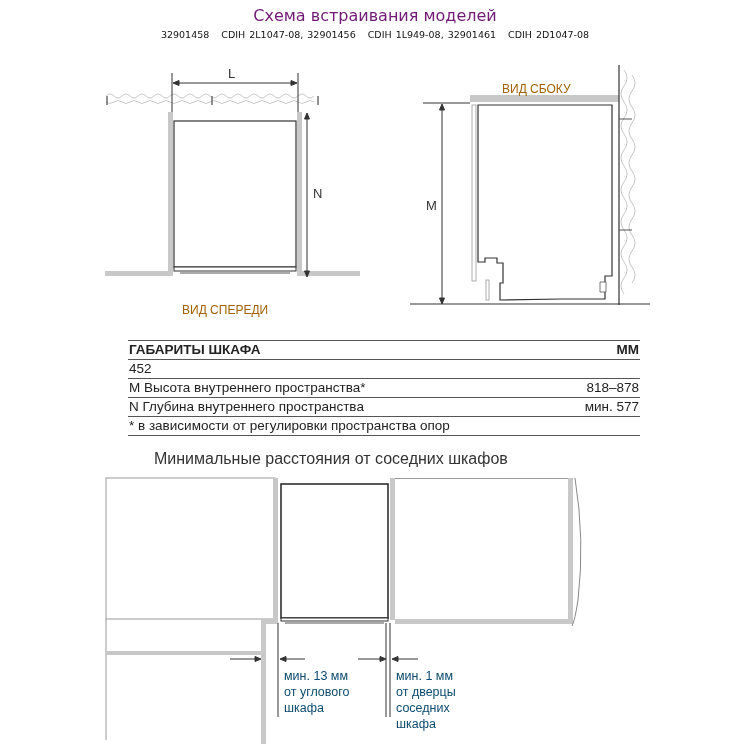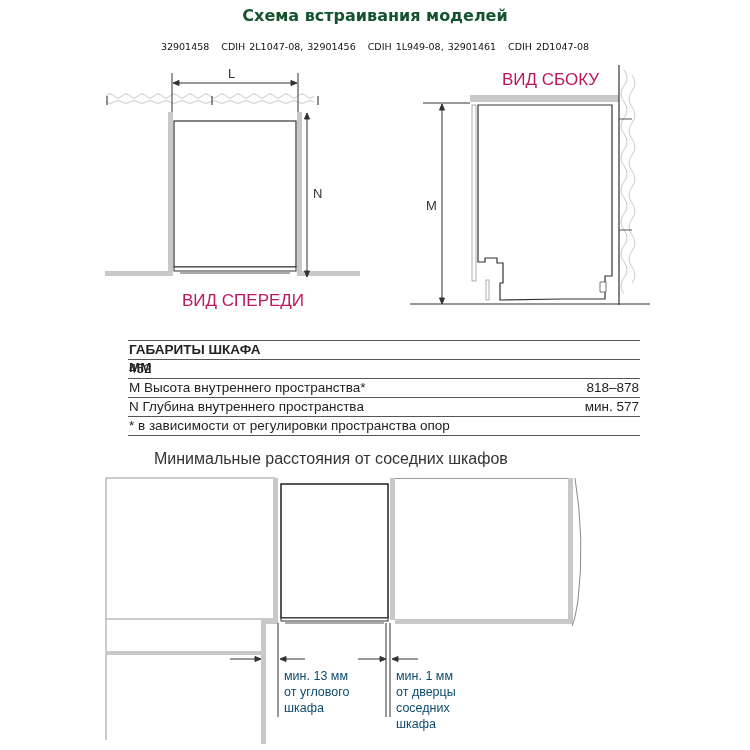--- a/index.html
+++ b/index.html
@@ -1,33 +1,33 @@
 <!DOCTYPE html>
 <html><head>
 <meta charset="utf-8">
 <style>
   html, body { margin:0; padding:0; background:#fff; }
   body { width:750px; height:750px; position:relative; overflow:hidden; font-family:"Liberation Sans", sans-serif; color:#222; }
   .abs { position:absolute; }
-  #title { left:0; width:750px; top:6px; text-align:center; font-family:"DejaVu Sans", sans-serif; font-weight:bold; font-size:16px; color:#14532d; }
+  #title { left:0; width:750px; top:6px; text-align:center; font-family:"DejaVu Sans", sans-serif; font-weight:normal; font-size:16px; color:#701a75; }
   #models { left:0; width:750px; top:29px; text-align:center; font-family:"DejaVu Sans", sans-serif; font-size:9.5px; color:#111; word-spacing:1px; }
-  .lbl { font-size:17px; color:#be185d; }
+  .lbl { font-size:12px; color:#a16207;margin-top:12px; }
   .dim { font-size:13px; color:#333; }
   svg { position:absolute; left:0; top:0; }
   #spec { left:128px; top:340px; width:512px; font-size:13.5px; color:#222; }
   .spec-row { display:flex; justify-content:space-between; border-bottom:1px solid #555; height:18px; line-height:18px; padding:0 1px; }
-  .spec-row.head { font-weight:bold; border-top:1px solid #555;flex-direction:column; }
+  .spec-row.head { font-weight:bold; border-top:1px solid #555; }
   #min-title { left:130px; top:450px; font-size:16px; color:#333;margin-left:24px; }
   .note { font-size:12.5px; color:#0c4a6e; line-height:16px; }
 </style>
 </head>
 <body>
 
 <div id="title" class="abs">Схема встраивания моделей</div>
-<div id="models" class="abs" style="white-space:pre;margin-top:12px;">32901458   CDIH 2L1047-08, 32901456   CDIH 1L949-08, 32901461   CDIH 2D1047-08</div>
+<div id="models" class="abs" style="white-space:pre;">32901458   CDIH 2L1047-08, 32901456   CDIH 1L949-08, 32901461   CDIH 2D1047-08</div>
 
 <svg width="750" height="750">
 
   <g stroke="#bbb" stroke-width="0.8" fill="none">
     <path d="M106 96 q4 -4 8 0 t8 0 t8 0 t8 0 t8 0 t8 0 t8 0 t8 0 t8 0 t8 0 t8 0 t8 0 t8 0 t8 0 t8 0 t8 0 t8 0 t8 0 t8 0 t8 0 t8 0 t8 0 t8 0 t8 0 t8 0 t8 0"></path>
     <path d="M106 102 q4 3 8 0 t8 0 t8 0 t8 0 t8 0 t8 0 t8 0 t8 0 t8 0 t8 0 t8 0 t8 0 t8 0 t8 0 t8 0 t8 0 t8 0 t8 0 t8 0 t8 0 t8 0 t8 0 t8 0 t8 0 t8 0 t8 0"></path>
   </g>
   <g stroke="#555" stroke-width="1.3">
     <line x1="107" y1="96" x2="107" y2="105"></line>
     <line x1="212" y1="96" x2="212" y2="105"></line>

